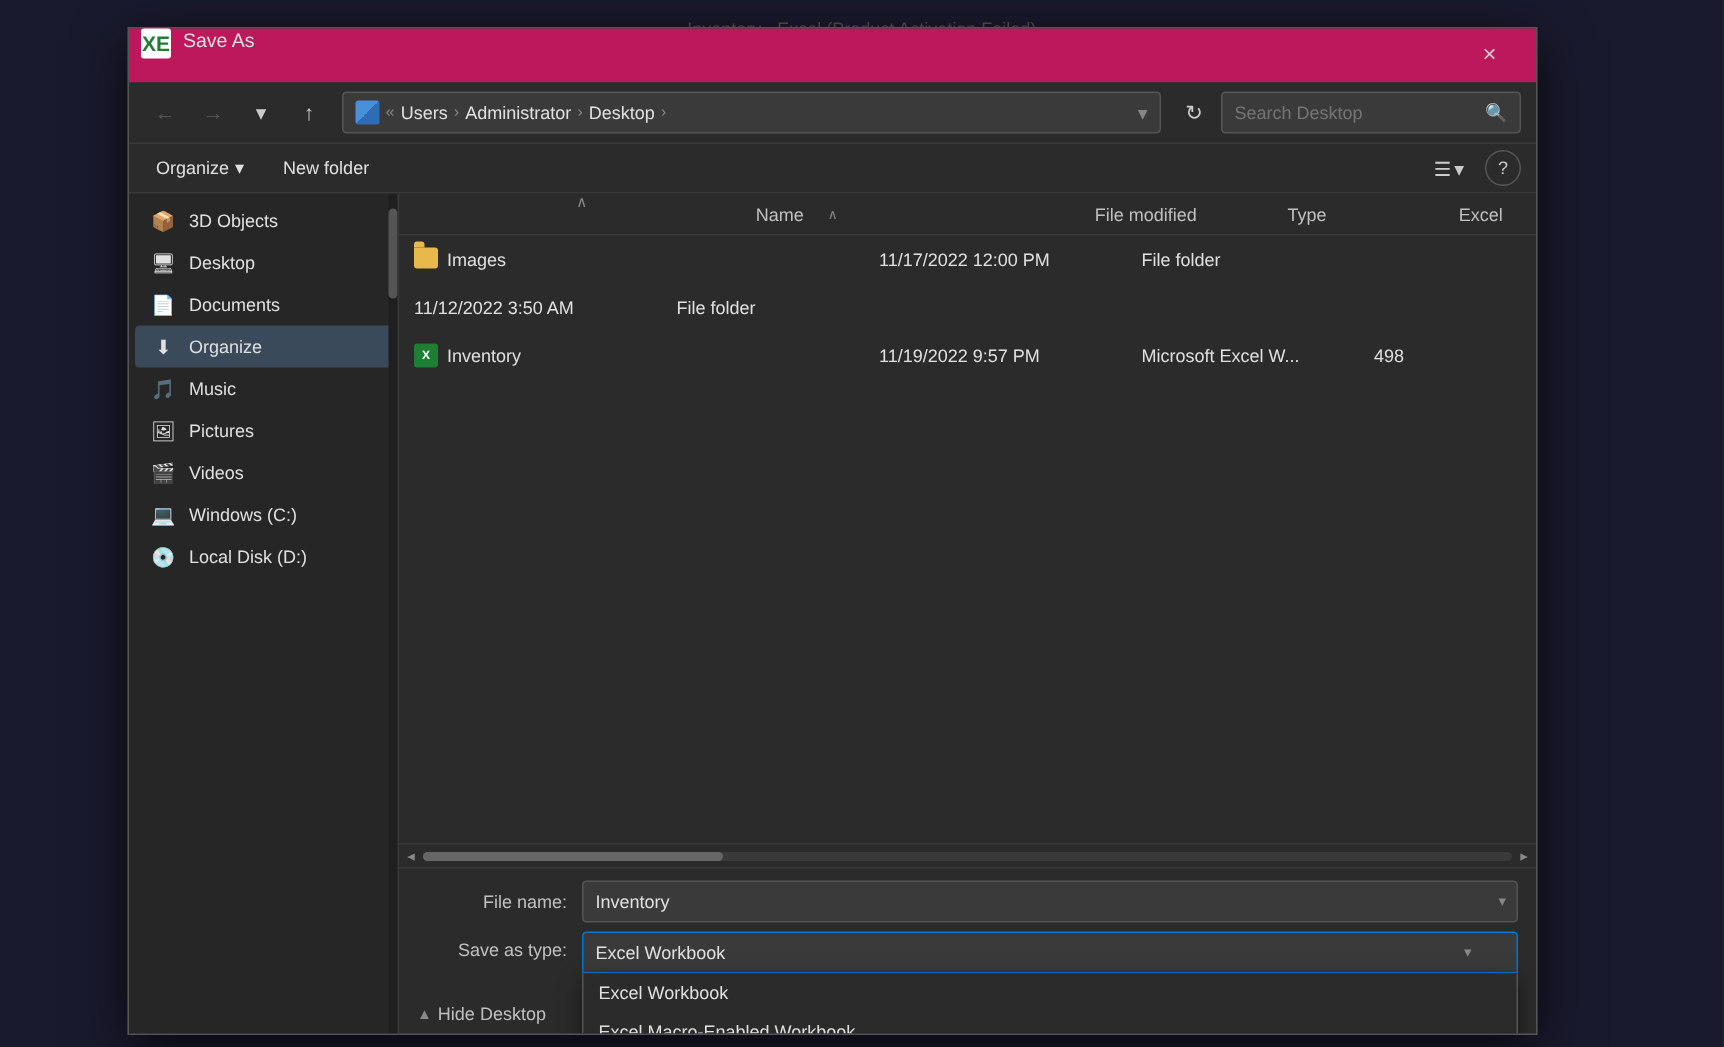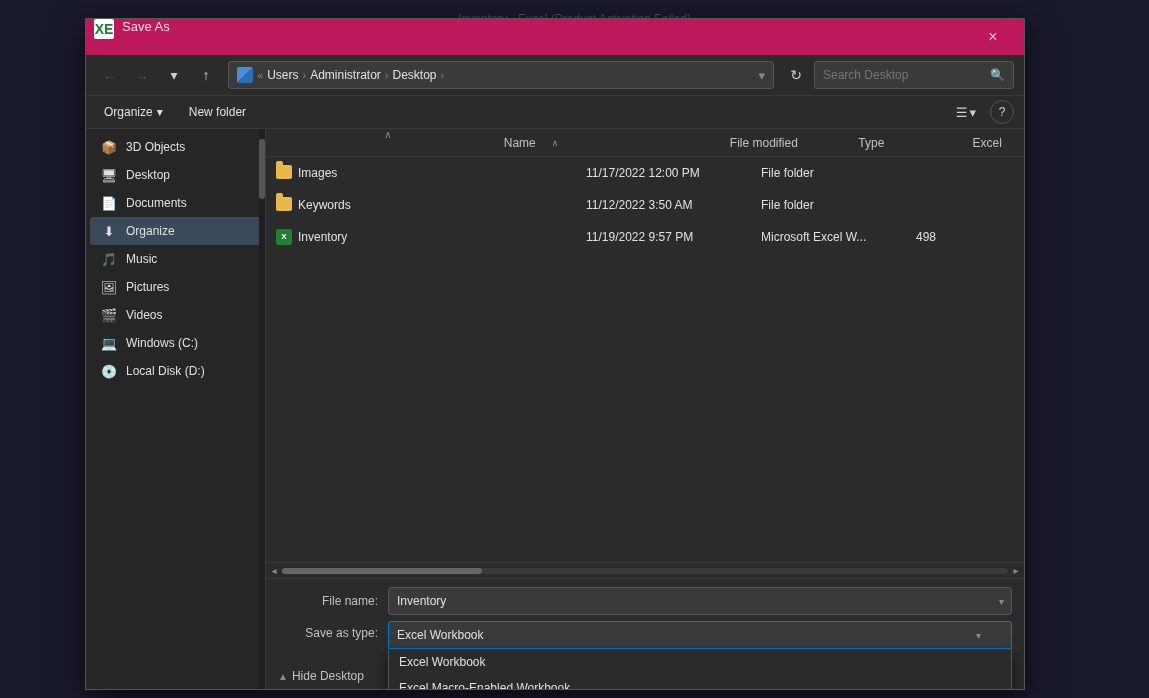--- a/index.html
+++ b/index.html
@@ -637,26 +637,20 @@
               <div class="folder-icon-shape"></div>
             </div>
             <span>Images</span>
           </div>
           <div class="file-cell col-modified">11/17/2022 12:00 PM</div>
           <div class="file-cell col-type">File folder</div>
           <div class="file-cell col-size"></div>
         </div>
 
         <div class="file-row">
-          <div class="file-cell col-name">
-            <div class="file-icon">
-              <div class="folder-icon-shape"></div>
-            </div>
-            <span>Keywords</span>
-          </div>
           <div class="file-cell col-modified">11/12/2022 3:50 AM</div>
           <div class="file-cell col-type">File folder</div>
           <div class="file-cell col-size"></div>
         </div>
 
         <div class="file-row">
           <div class="file-cell col-name">
             <div class="file-icon">
               <div class="excel-icon-shape">X</div>
             </div>

